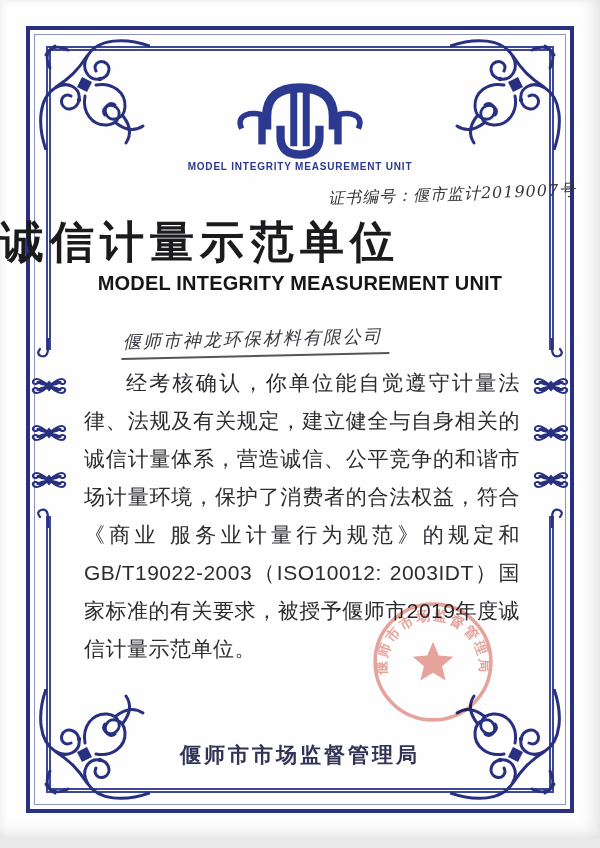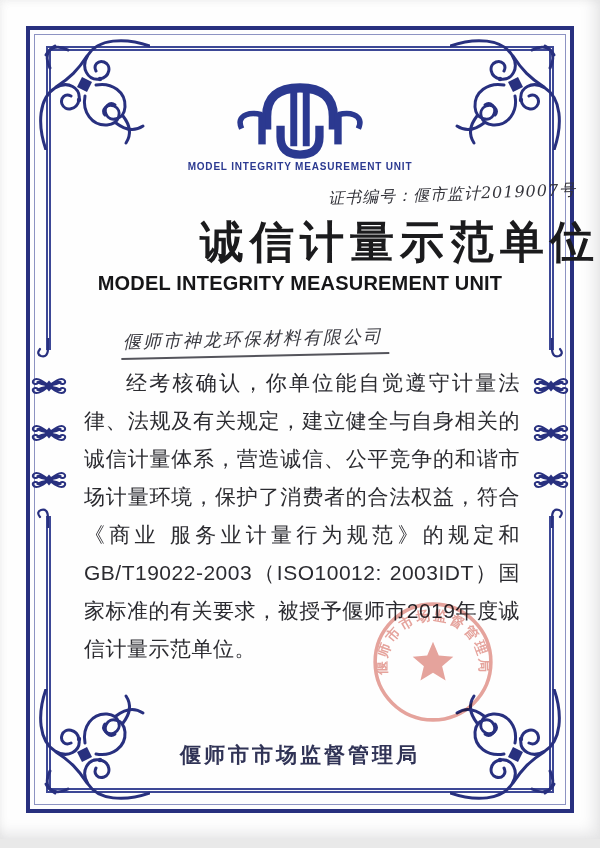--- a/index.html
+++ b/index.html
@@ -32,21 +32,21 @@
     color:#2b3990;font-size:10px;font-weight:bold;letter-spacing:.8px;
   }
   
   .certno{
     position:absolute;top:185px;left:328px;width:210px;
     font-family:"DejaVu Serif",serif;font-style:italic;
     font-size:16px;color:#33333a;transform:rotate(-2deg);letter-spacing:1px;white-space:nowrap;
   }
   
   .title-zh{
-    position:absolute;top:213px;left:0;width:100%;text-align:right;
+    position:absolute;top:213px;left:0;width:100%;text-align:left;
     font-family:"DejaVu Serif","Liberation Serif",serif;font-weight:bold;
     font-size:44px;letter-spacing:6px;color:#1b1b1d;
   }
   .title-en{
     position:absolute;top:272px;left:0;width:100%;text-align:center;
     font-weight:bold;font-size:20px;letter-spacing:0.2px;color:#161618;
   }
   
   .company{
     position:absolute;top:327px;left:121px;min-width:228px;padding:0 6px 4px 2px;

